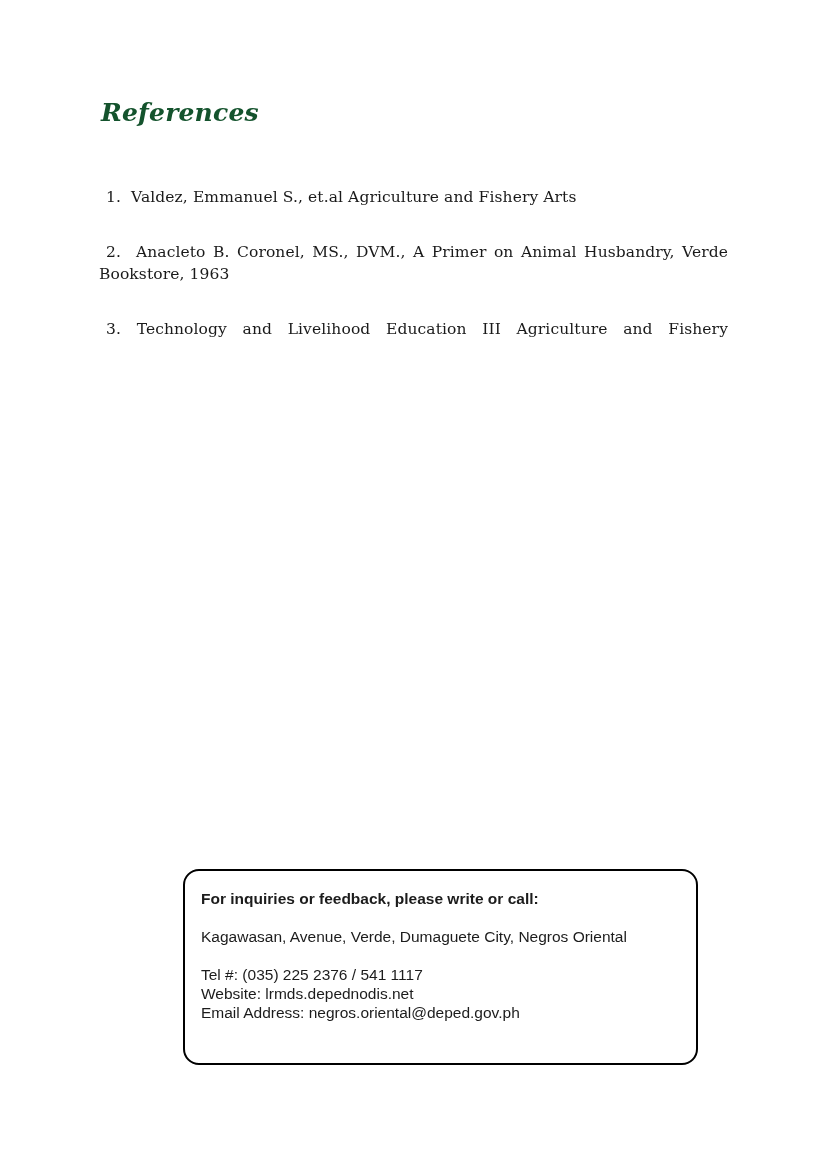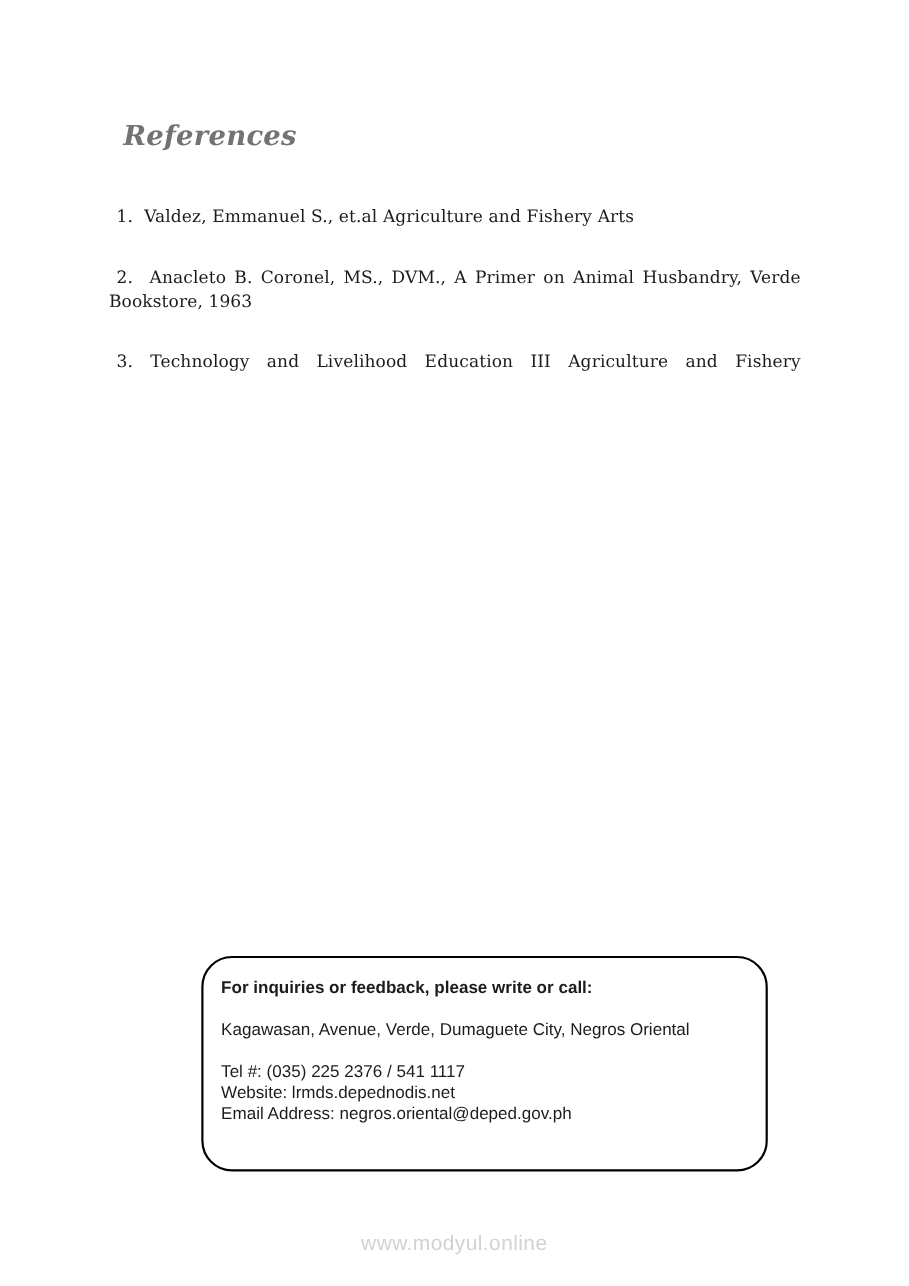--- a/index.html
+++ b/index.html
@@ -12,27 +12,27 @@
     width: 826px;
     height: 1169px;
     background: #ffffff;
     overflow: hidden;
     font-family: "DejaVu Serif", serif;
   }
   .heading {
     position: absolute;
     left: 101px;
     top: 99px;
-    margin: 11px;
+    margin: 0;
     font-family: "DejaVu Serif", serif;
     font-style: italic;
     font-weight: bold;
     font-size: 25px;
     line-height: 1.1;
-    color: #737373;
+    color: #14532d;
     letter-spacing: 0.2px;
   }
   .refs {
     position: absolute;
     left: 99px;
     top: 153px;
     width: 629px;
     color: #1a1a1a;
     font-size: 15.5px;
     line-height: 22px;
@@ -55,21 +55,21 @@
     text-align-last: justify;
   }
   .contact-box {
     position: absolute;
     left: 183px;
     top: 869px;
     width: 515px;
     height: 196px;
     box-sizing: border-box;
     border: 2.5px solid #000000;
-    border-radius: 28px;
+    border-radius: 16px;
     padding: 18px 18px 0 16px;
     font-family: "Liberation Sans", sans-serif;
     font-size: 15.5px;
     line-height: 19px;
     color: #1c1c1c;
     background: #ffffff;
   }
   .contact-box p {
     margin: 0;
     padding: 0;
@@ -115,15 +115,14 @@
   </div>
 
   <div class="contact-box">
     <p class="contact-title">For inquiries or feedback, please write or call:</p>
     <p>Kagawasan, Avenue, Verde, Dumaguete City, Negros Oriental</p>
     <p class="contact-gap">Tel #: (035) 225 2376 / 541 1117</p>
     <p>Website: lrmds.depednodis.net</p>
     <p>Email Address: negros.oriental@deped.gov.ph</p>
   </div>
 
-  <div class="watermark">www.modyul.online</div>
 
 </div>
 
 </body></html>

